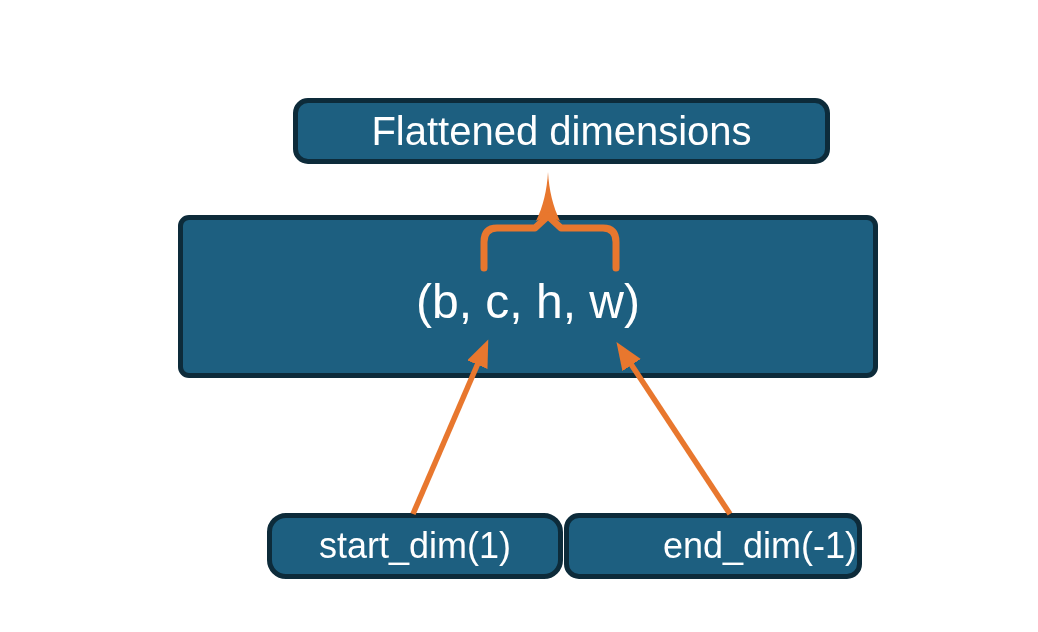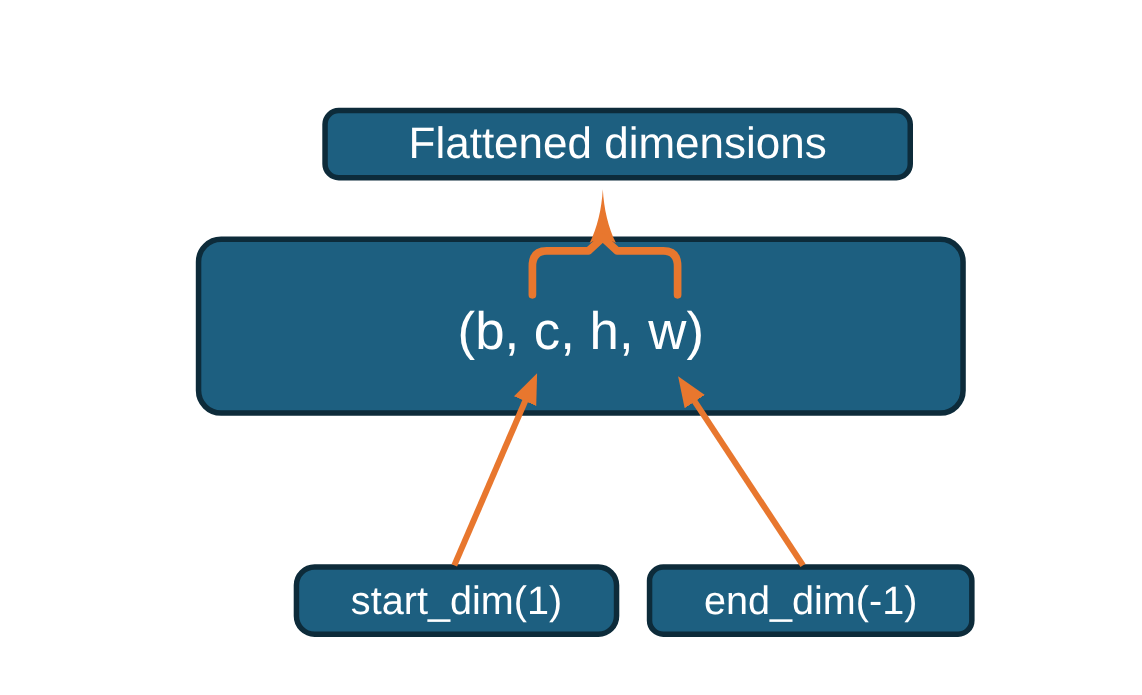--- a/index.html
+++ b/index.html
@@ -33,31 +33,31 @@
   }
   .top-box {
     left: 293px; top: 98px;
     width: 537px; height: 66px;
     border-radius: 15px;
     font-size: 40px;
   }
   .main-box {
     left: 178px; top: 215px;
     width: 700px; height: 163px;
-    border-radius: 23px;
+    border-radius: 11px;
     font-size: 48px;
   }
   .small-box {
     top: 513px;
     height: 66px;
     border-radius: 15px;
     font-size: 36px;
   }
   .start-box { left: 267px; width: 296px; border-radius: 19px; }
-  .end-box   { left: 588px; width: 298px; }
+  .end-box   { left: 564px; width: 298px; justify-content: flex-end; }
   .main-box .label { margin-top: 10px; }
   .overlay {
     position: absolute;
     left: 0; top: 0;
     width: 1038px; height: 632px;
     pointer-events: none;
   }
 </style>
 </head>
 <body>

